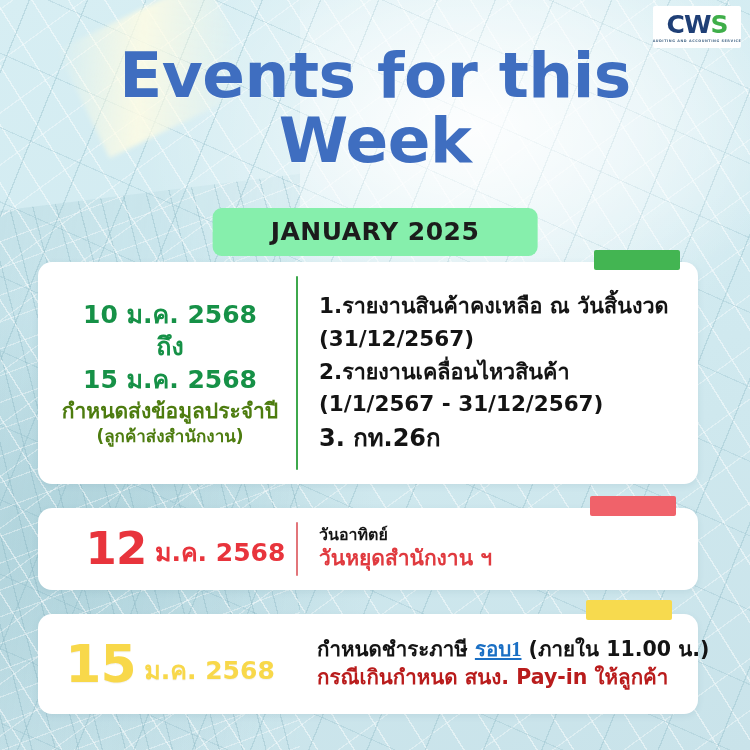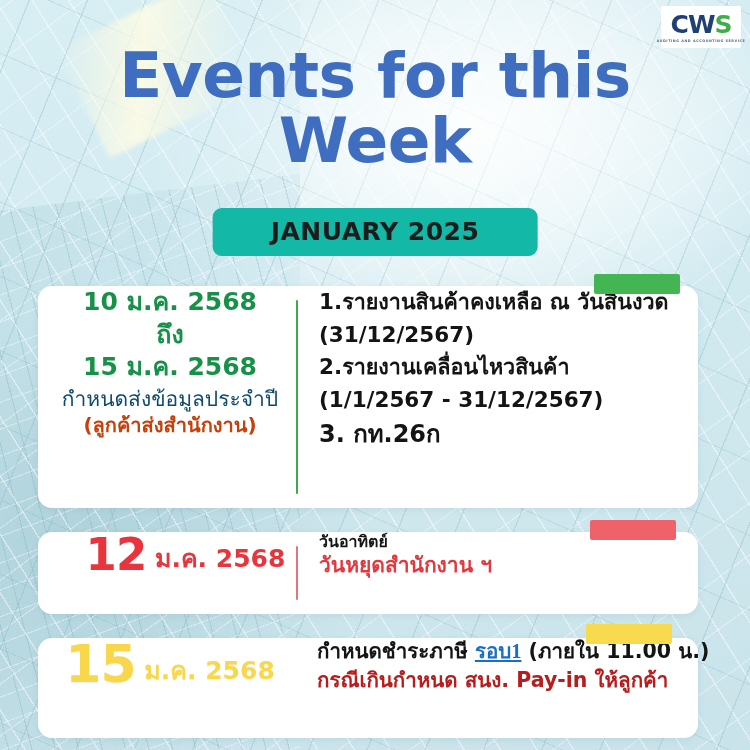--- a/index.html
+++ b/index.html
@@ -77,21 +77,21 @@
     width: 68%;
     height: 48%;
     background: radial-gradient(ellipse at 35% 45%, rgba(255,255,255,0.80), rgba(255,255,255,0) 70%);
   }
 
   
   .logo {
     position: absolute;
     right: 9px;
     top: 6px;
-    width: 80px;
+    width: 88px;
     height: 42px;
     background: #ffffff;
     border-radius: 2px;
     display: flex;
     flex-direction: column;
     align-items: center;
     justify-content: center;
     padding: 2px 0 1px;
     box-sizing: border-box;
   }
@@ -130,41 +130,41 @@
     box-sizing: border-box;
     text-shadow: 0 1px 0 rgba(255,255,255,.35);
   }
 
   
   .month-banner {
     position: absolute;
     top: 208px;
     left: 50%;
     transform: translateX(-50%);
-    background: #14b8a6;
+    background: #86efac;
     color: #1c1c1c;
     font-size: 25px;
     font-weight: 800;
     letter-spacing: .5px;
     padding: 9px 58px 10px;
     border-radius: 9px;
     white-space: nowrap;
   }
 
   
   .card {
     position: absolute;
     left: 38px;
     width: 660px;
     background: #ffffff;
     border-radius: 14px;
     box-sizing: border-box;
     display: flex;
+    align-items: center;
     box-shadow: 0 2px 6px rgba(60,110,130,0.10);
-    margin-top: 24px;
   }
   .card-1 { top: 262px; height: 222px; }
   .card-2 { top: 508px; height: 82px; }
   .card-3 { top: 614px; height: 100px; }
 
   .tape {
     position: absolute;
     width: 86px;
     height: 20px;
     border-radius: 2px;
@@ -196,30 +196,30 @@
 
   
   .d1-line {
     color: #169147;
     font-size: 25px;
     font-weight: 800;
     line-height: 1.30;
     white-space: nowrap;
   }
   .d1-note {
-    color: #0c4a6e;
+    color: #4d7c0f;
     font-size: 21px;
-    font-weight: 400;
+    font-weight: 700;
     line-height: 1.28;
     margin-top: 2px;
     white-space: nowrap;
   }
   .d1-note-sm {
-    color: #c2410c;
-    font-size: 20px;
+    color: #4d7c0f;
+    font-size: 17px;
     font-weight: 800;
     line-height: 1.3;
     white-space: nowrap;
   }
   .r1-line {
     color: #141414;
     font-size: 21.5px;
     font-weight: 800;
     line-height: 1.52;
     white-space: nowrap;

